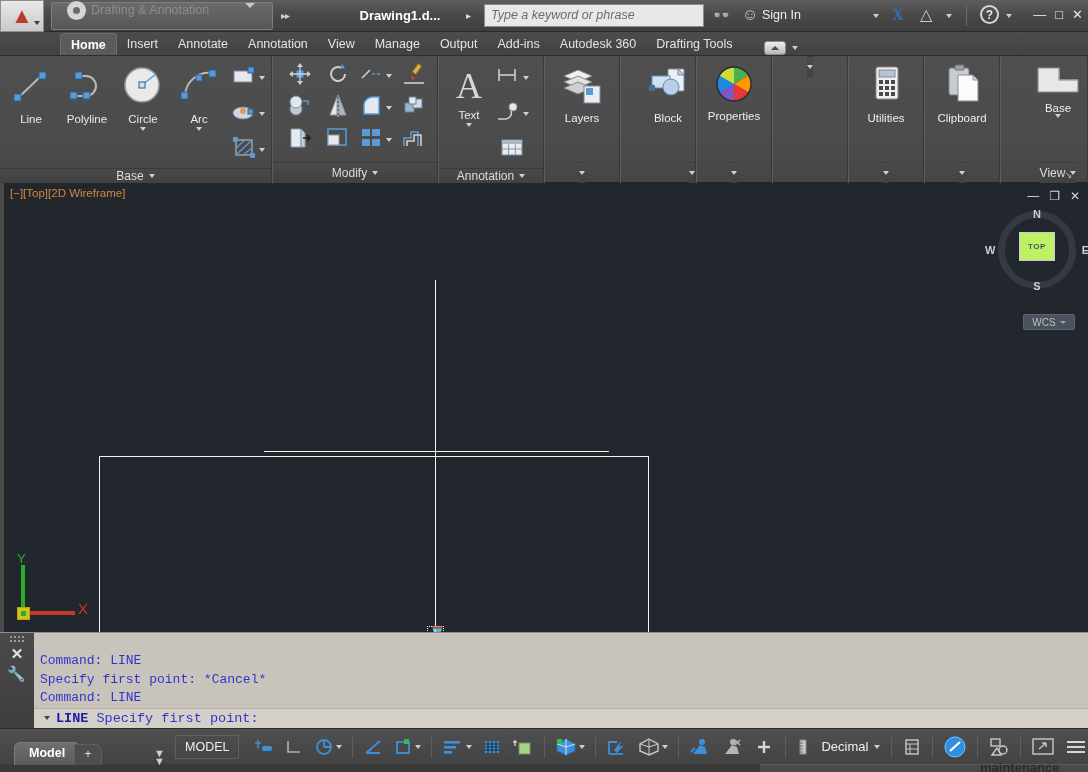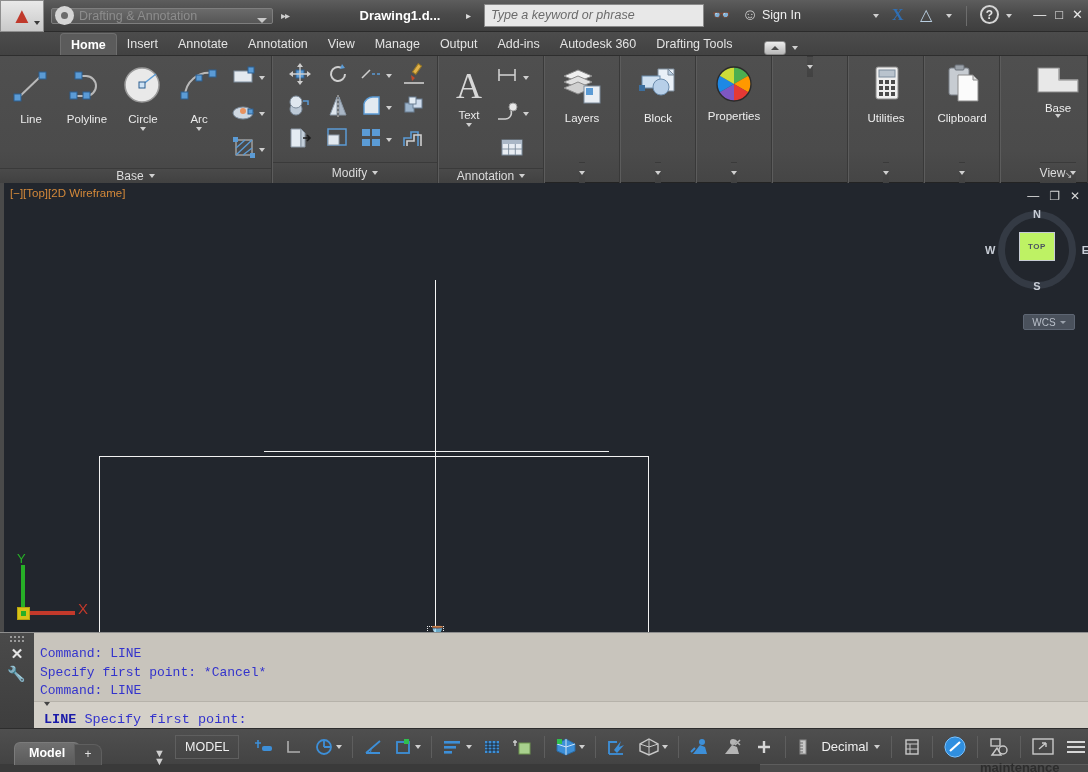--- a/index.html
+++ b/index.html
@@ -26,24 +26,24 @@
     display: flex; align-items: center; justify-content: center;
     position: relative;
   }
   .appbtn .a-logo { font-size: 22px; color: #c0392b; line-height: 1; }
   .appbtn .caret { position: absolute; right: 3px; bottom: 6px; }
   .caret { width: 0; height: 0; border-left: 3.5px solid transparent;
            border-right: 3.5px solid transparent; border-top: 4px solid #3a3a3a; }
   .caret.lt { border-top-color: #cfcfcf; }
 
   .workspace-sel {
-    margin-left: 7px; width: 222px; height: 16px;
+    margin-left: 7px; width: 222px; height: 28px;
     background: linear-gradient(180deg,#6b6b6b,#565656);
     border: 1px solid #7e7e7e; border-radius: 2px;
-    display: flex; align-items: flex-end; padding: 0 5px;
+    display: flex; align-items: flex-start; padding: 0 17px;
   }
   .gear {
     width: 15px; height: 15px; border-radius: 50%;
     background: #d5d5d5; position: relative; flex: none;
     box-shadow: 0 0 0 2px #d5d5d5, 0 0 0 3px transparent;
   }
   .gear::before {
     content:''; position: absolute; inset: 4px; border-radius: 50%; background: #6b6b6b;
   }
   .ws-label { flex: 1; margin-left: 7px; font-size: 12.5px; color: #8d8d8d; }
@@ -181,25 +181,25 @@
   .cmdwrap { position: absolute; top: 632px; left: 0; width: 1088px; height: 96px;
              background: #d4d0c8; border-top: 1px solid #8e8e8e; display: flex; }
   .cmd-gutter { width: 34px; background: linear-gradient(180deg,#4a4a4a,#3e3e3e);
                 display: flex; flex-direction: column; align-items: center; padding-top: 2px; gap: 5px; }
   .grip-dots { width: 16px; height: 7px;
     background-image: radial-gradient(#9a9a9a 35%, transparent 36%);
     background-size: 4px 4px; }
   .gut-x { color: #e4e4e4; font-size: 15px; font-weight: bold; line-height: 14px; }
   .gut-wrench { color: #d8d8d8; font-size: 15px; line-height: 16px; }
   .cmd-body { flex: 1; display: flex; flex-direction: column; }
-  .cmd-hist { flex: 1; background: #c8c4bc; padding: 12px 0 0 6px; }
+  .cmd-hist { flex: 1; background: #c8c4bc; padding: 19px 0 0 6px; }
   .cmd-hist div { font-family: "Liberation Mono", monospace; font-size: 13px;
                   color: #3333cc; line-height: 18.5px; }
   .cmd-input { height: 27px; background: #d4d0c8; border-top: 1px solid #b6b2aa;
-               display: flex; padding-left: 10px; gap: 6px; flex-direction: column; }
+               display: flex; align-items: center; padding-left: 10px; gap: 6px; }
   .cmd-input .caret { border-top-color: #444; }
   .cmd-prompt { font-family: "Liberation Mono", monospace; font-size: 13.5px; color: #3333cc; }
   .cmd-prompt b { color: #1a1aa8; }
 
   
   .statusbar { position: absolute; top: 728px; left: 0; width: 1088px; height: 36px;
                background: linear-gradient(180deg,#4f4f4f,#434343);
                border-top: 1px solid #2d2d2d; display: flex; align-items: center; }
   .modeltabs { display: flex; align-items: flex-end; height: 36px; padding-left: 14px; gap: 0; }
   .mtab { height: 23px; padding: 0 14px; background: linear-gradient(180deg,#6f6f6f,#5a5a5a);
@@ -546,21 +546,21 @@
             <rect x="28" y="24" width="7" height="7" fill="#5b9bd5"></rect>
           </svg>
         </span>
         <span class="lbl">Layers</span>
       </div>
       <div class="panel-title">
         <span class="caret"></span>
       </div>
     </div>
 
-    <div class="panel bigpanel" style="width:76px;">
+    <div class="panel bigpanel" style="width:76px;align-items:flex-end;">
       <div class="panel-body">
         <span class="ico">
           <svg width="48" height="44" viewBox="0 0 48 44">
             <path d="M24 5 L40 5 L40 27 L24 27 z" fill="#e9f0f7" stroke="#7d8c9c"></path>
             <path d="M34 5 L40 11 L34 11 z" fill="#bcd0e4" stroke="#7d8c9c"></path>
             <rect x="8" y="12" width="18" height="12" fill="#cfe0f0" stroke="#6b8bab"></rect>
             <circle cx="27" cy="23" r="8" fill="#b7cfe8" stroke="#6b8bab"></circle>
             <rect x="5" y="21" width="6" height="6" fill="#3d6f9e"></rect>
           </svg>
         </span>

